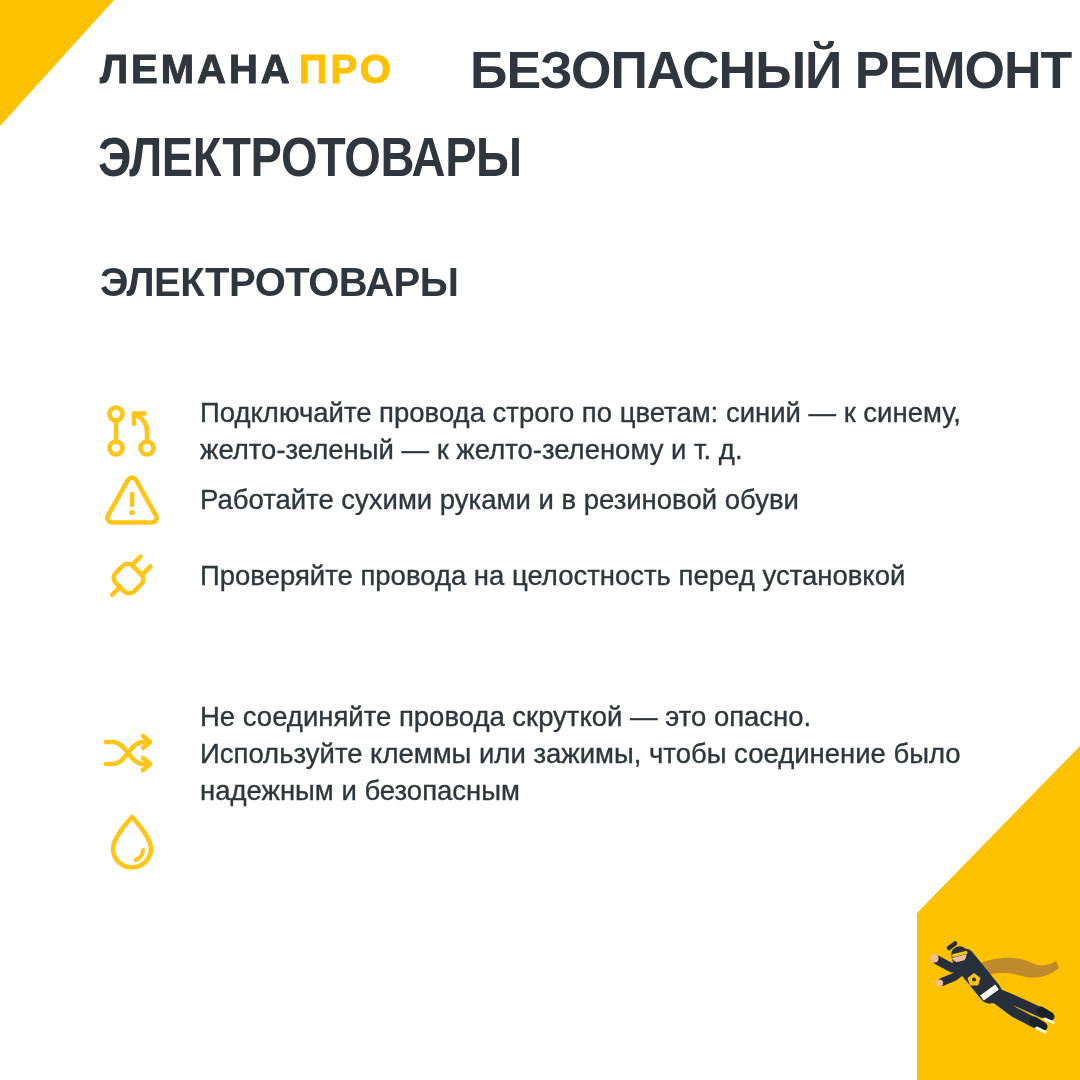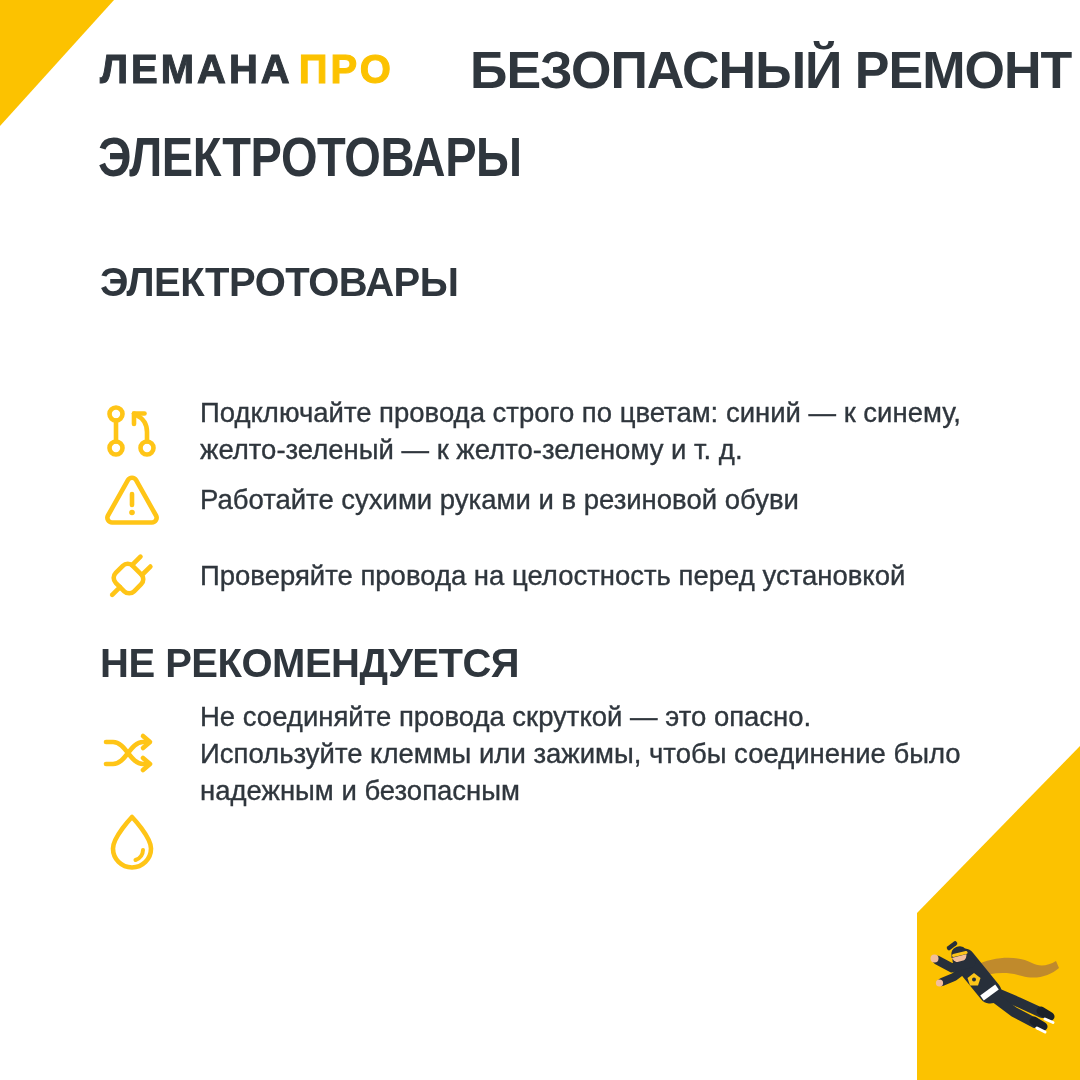--- a/index.html
+++ b/index.html
@@ -95,21 +95,20 @@
           <path d="M4,32 H15"></path>
             <rect x="15" y="19" width="24" height="26" rx="7"></rect>
             <path d="M39,25 H51"></path>
             <path d="M39,39 H51"></path>
         </g>
       </svg>
     </div>
     <div class="item-text">Проверяйте провода на целостность перед установкой</div>
   </div>
 
-  <div class="sec-heading" style="top:641px;">НЕ РЕКОМЕНДУЕТСЯ</div>
 
   <div class="item" style="top:703px;height:100px;">
     <div class="item-icon">
       <svg viewBox="0 0 64 64">
         <g class="st">
           <path d="M6,21 H13 C26,21 30,43 43,43 H47"></path>
           <path d="M43,37 L50,43 L43,49"></path>
           <path d="M6,43 H13 C26,43 30,21 43,21 H47"></path>
           <path d="M43,15 L50,21 L43,27"></path>
         </g>

